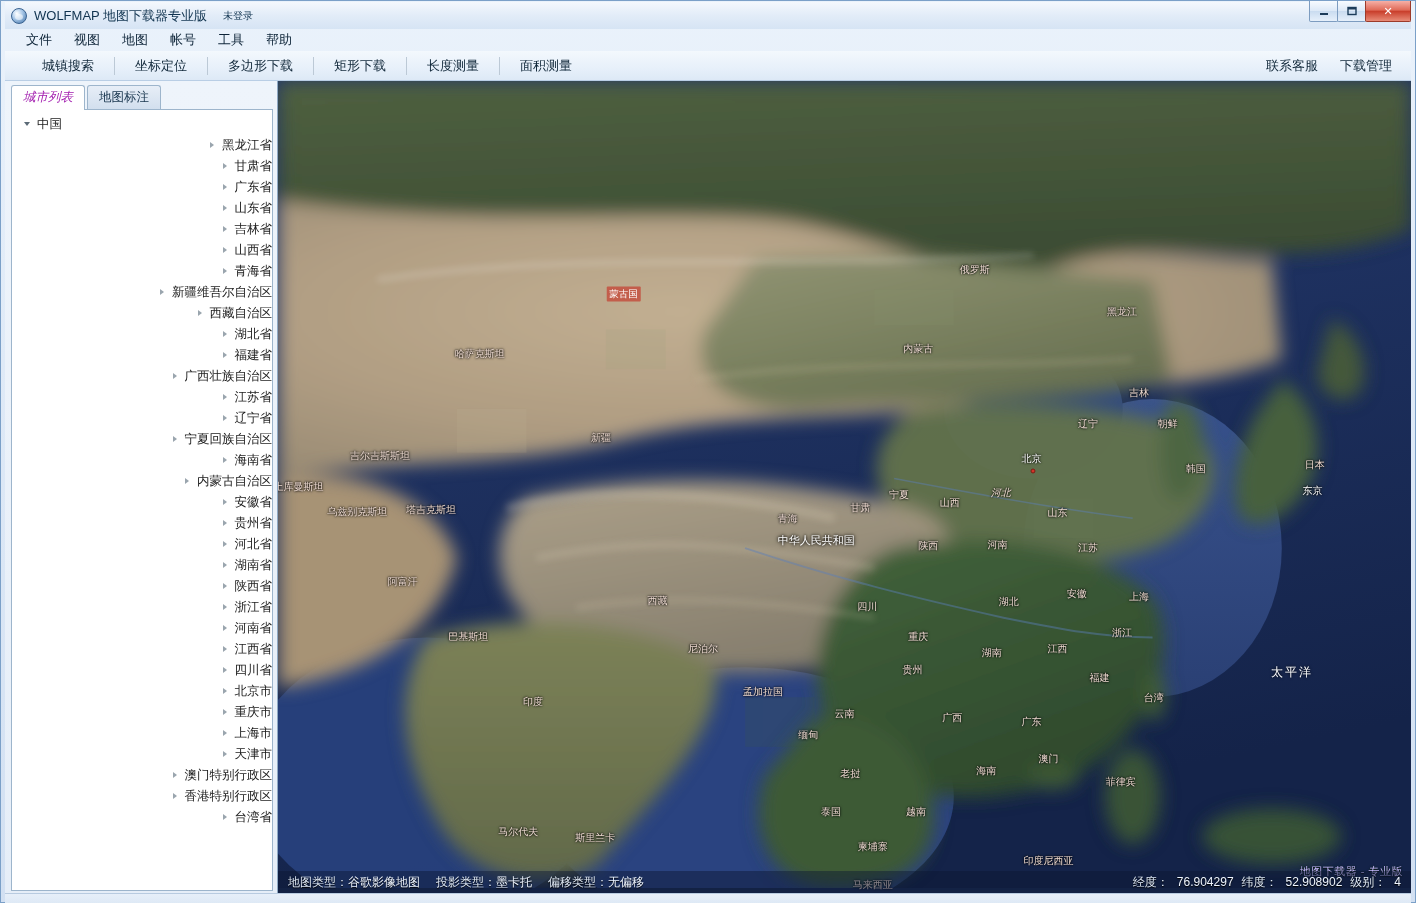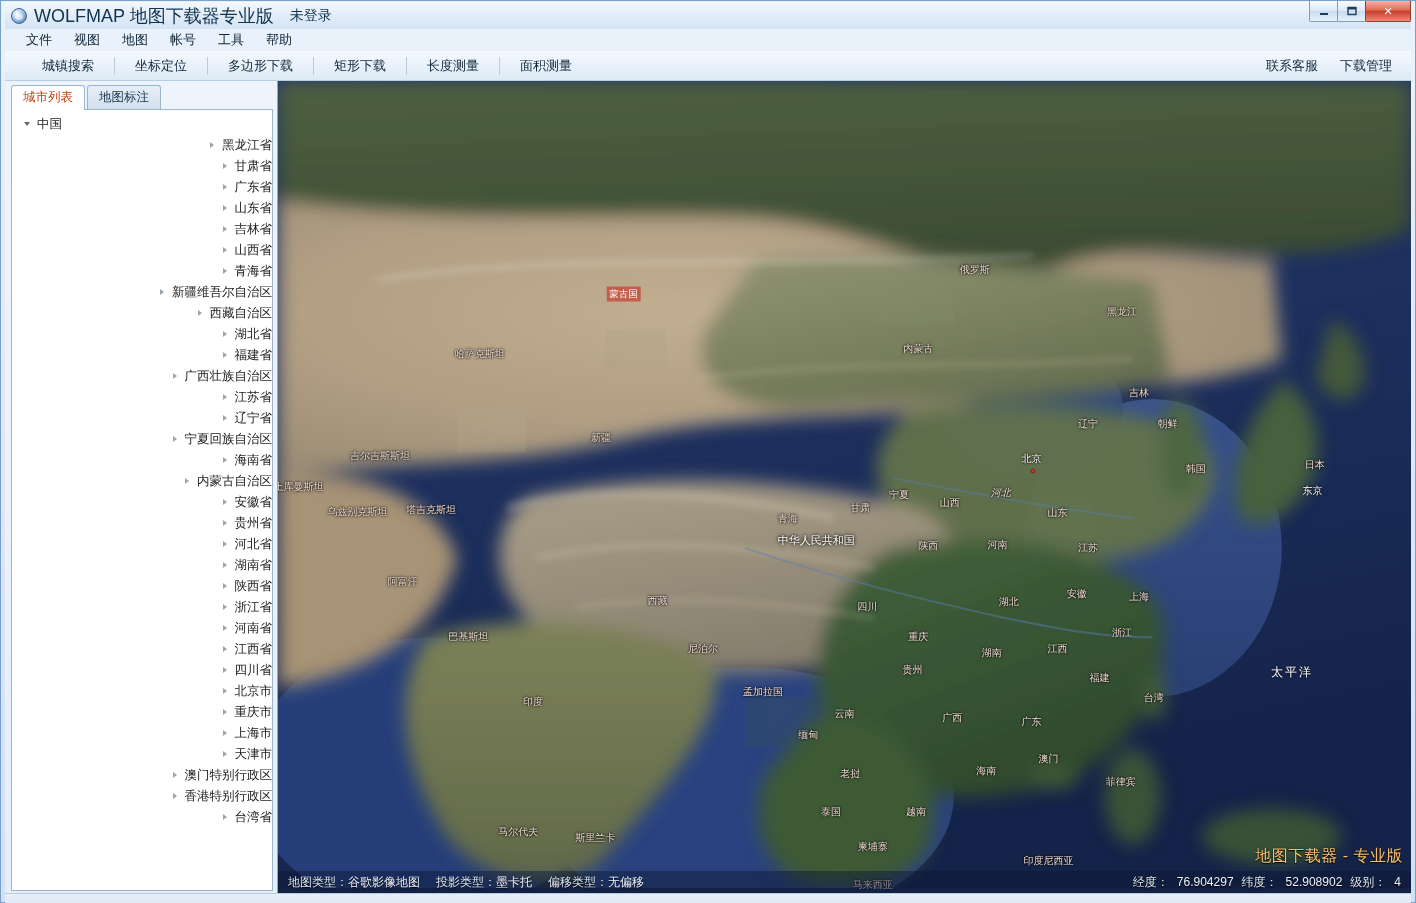--- a/index.html
+++ b/index.html
@@ -34,26 +34,26 @@
     flex: 0 0 auto;
     position: relative;
   }
   #app-icon::after{
     content:""; position:absolute; left:3px; top:5px;
     width:8px;height:6px;border-radius:50%;
     background:rgba(255,255,255,.55);
   }
   #title-text {
     margin-left: 7px;
-    font-size: 18px; color: #10334f;
+    font-size: 13px; color: #10334f;
     white-space: nowrap;
   }
   #login-status {
     margin-left: 16px;
-    font-size: 14px; color: #10334f;
+    font-size: 10px; color: #10334f;
   }
 
   #window-controls {
     position: absolute; right: 0; top: -1px;
     display: flex; align-items: flex-start;
   }
   .winbtn {
     width: 29px; height: 21px;
     border: 1px solid #7d9cc0;
     border-top: none;
@@ -140,24 +140,25 @@
     border-bottom: none;
     border-radius: 3px 3px 0 0;
     background: linear-gradient(180deg,#e7eef7 0%,#d2dfee 100%);
     margin-right: 2px;
     white-space: nowrap;
     line-height: 14px;
   }
   .tab.active {
     background: #ffffff;
     border-color: #9db5cc;
-    color: #c2410c;
+    color: #a21caf;
     position: relative;
     padding-bottom: 6px;
     margin-bottom: -1px;
+    font-style: italic;
   }
   #tree-panel {
     flex: 1;
     background: #ffffff;
     border: 1px solid #9db5cc;
     overflow: hidden;
     position: relative;
   }
   #tree-scroll {
     position: absolute; inset: 0;
@@ -213,22 +214,22 @@
     padding: 0 10px;
     background: rgba(10,22,48,0.45);
     justify-content: space-between;
     pointer-events: none;
   }
   #status-left { display:flex; gap: 16px; white-space: nowrap; text-shadow: 0 1px 1px #000; }
   #status-right { display:flex; gap: 8px; white-space: nowrap; text-shadow: 0 1px 1px #000; align-items:center;}
   .stat-val { color:#eef5ff; }
 
   #watermark {
-    position: absolute; right: 8px; bottom: 26px;
-    font-size: 16px; color: #fdba74;
+    position: absolute; right: 8px; bottom: 14px;
+    font-size: 11px; color: #c4b5fd;
     text-shadow: 0 0 2px #0b2a0b, 0 1px 1px #000;
     letter-spacing: .5px;
     pointer-events: none;
   }
 
   
   .mlabel {
     position: absolute;
     font-size: 10px;
     white-space: nowrap;

